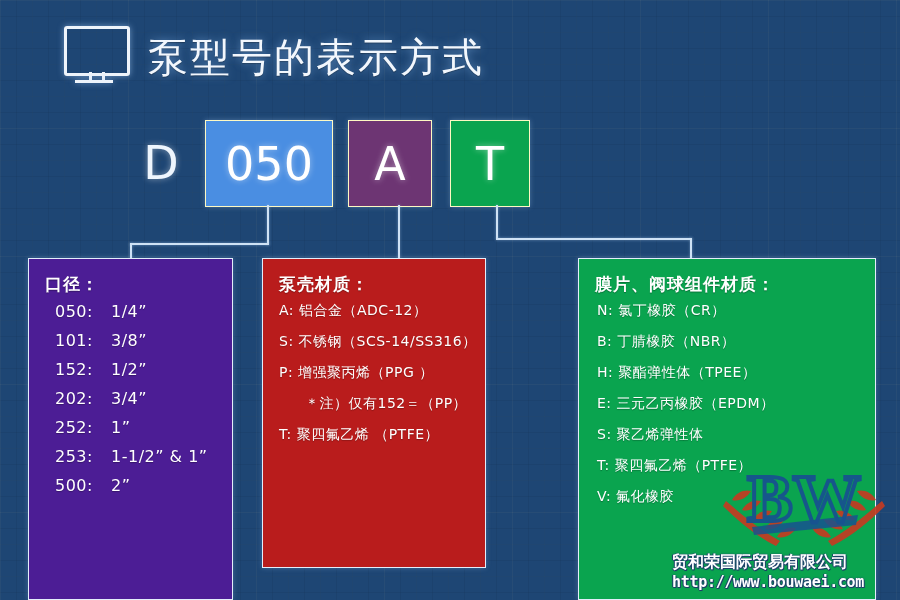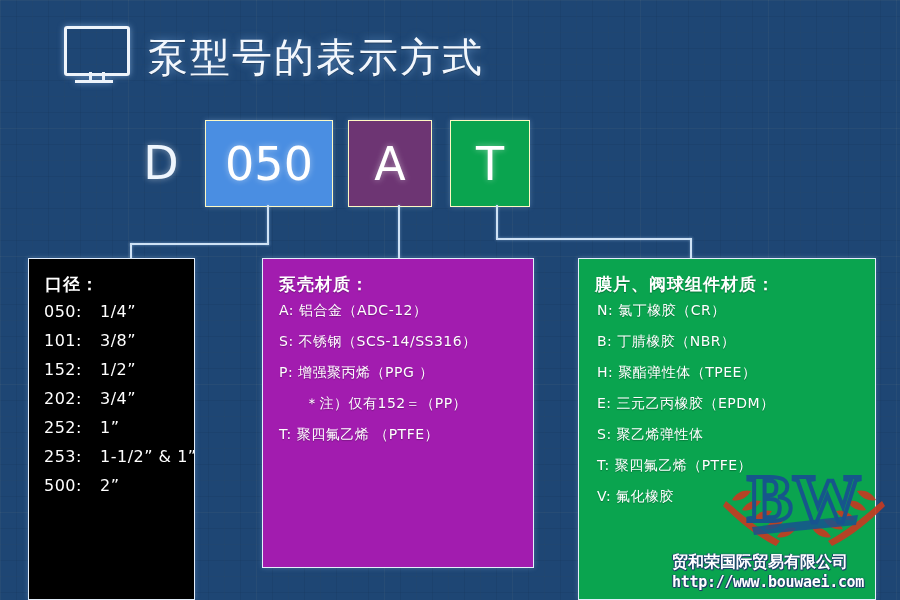--- a/index.html
+++ b/index.html
@@ -71,38 +71,38 @@
 
   
   .panel{
     position:absolute;top:258px;
     border:1px solid #e3eefb;
     box-shadow:0 0 5px rgba(160,200,245,.30);
     box-sizing:border-box;
     padding:14px 10px 0 14px;
     overflow:hidden;
   }
-  #panel-bore{left:28px;width:167px;height:342px;background:#000000;}
-  #panel-body{left:262px;width:272px;height:310px;background:#a21caf;}
+  #panel-bore{left:28px;width:205px;height:342px;background:#4c1d95;}
+  #panel-body{left:262px;width:224px;height:310px;background:#b91c1c;}
   #panel-memb{left:578px;width:298px;height:342px;background:#0aa44f;}
 
   .panel-title{
     font-family:"DejaVu Sans", sans-serif;
     font-weight:bold;font-size:17px;color:#ffffff;
     margin:0 0 6px 2px;letter-spacing:1px;
     text-shadow:0 1px 1px rgba(0,0,0,.3);
   }
   .panel ul{list-style:none;margin:0;padding:0;}
   .panel li{
     font-family:"DejaVu Sans", sans-serif;
     font-size:14px;color:#ffffff;white-space:nowrap;
     letter-spacing:.5px;
     text-shadow:0 1px 1px rgba(0,0,0,.28);
   }
-  #panel-bore li{margin:0 0 10px 1px;font-size:16px;}
+  #panel-bore li{margin:0 0 10px 12px;font-size:16px;}
   #panel-bore li .k{display:inline-block;width:56px;}
   #panel-body li{margin:0 0 13px 2px;}
   #panel-memb li{margin:0 0 13px 4px;}
   .indent{padding-left:26px;}
 
   
   #bw-logo{
     position:absolute;left:718px;top:455px;width:172px;height:108px;
     pointer-events:none;
   }

